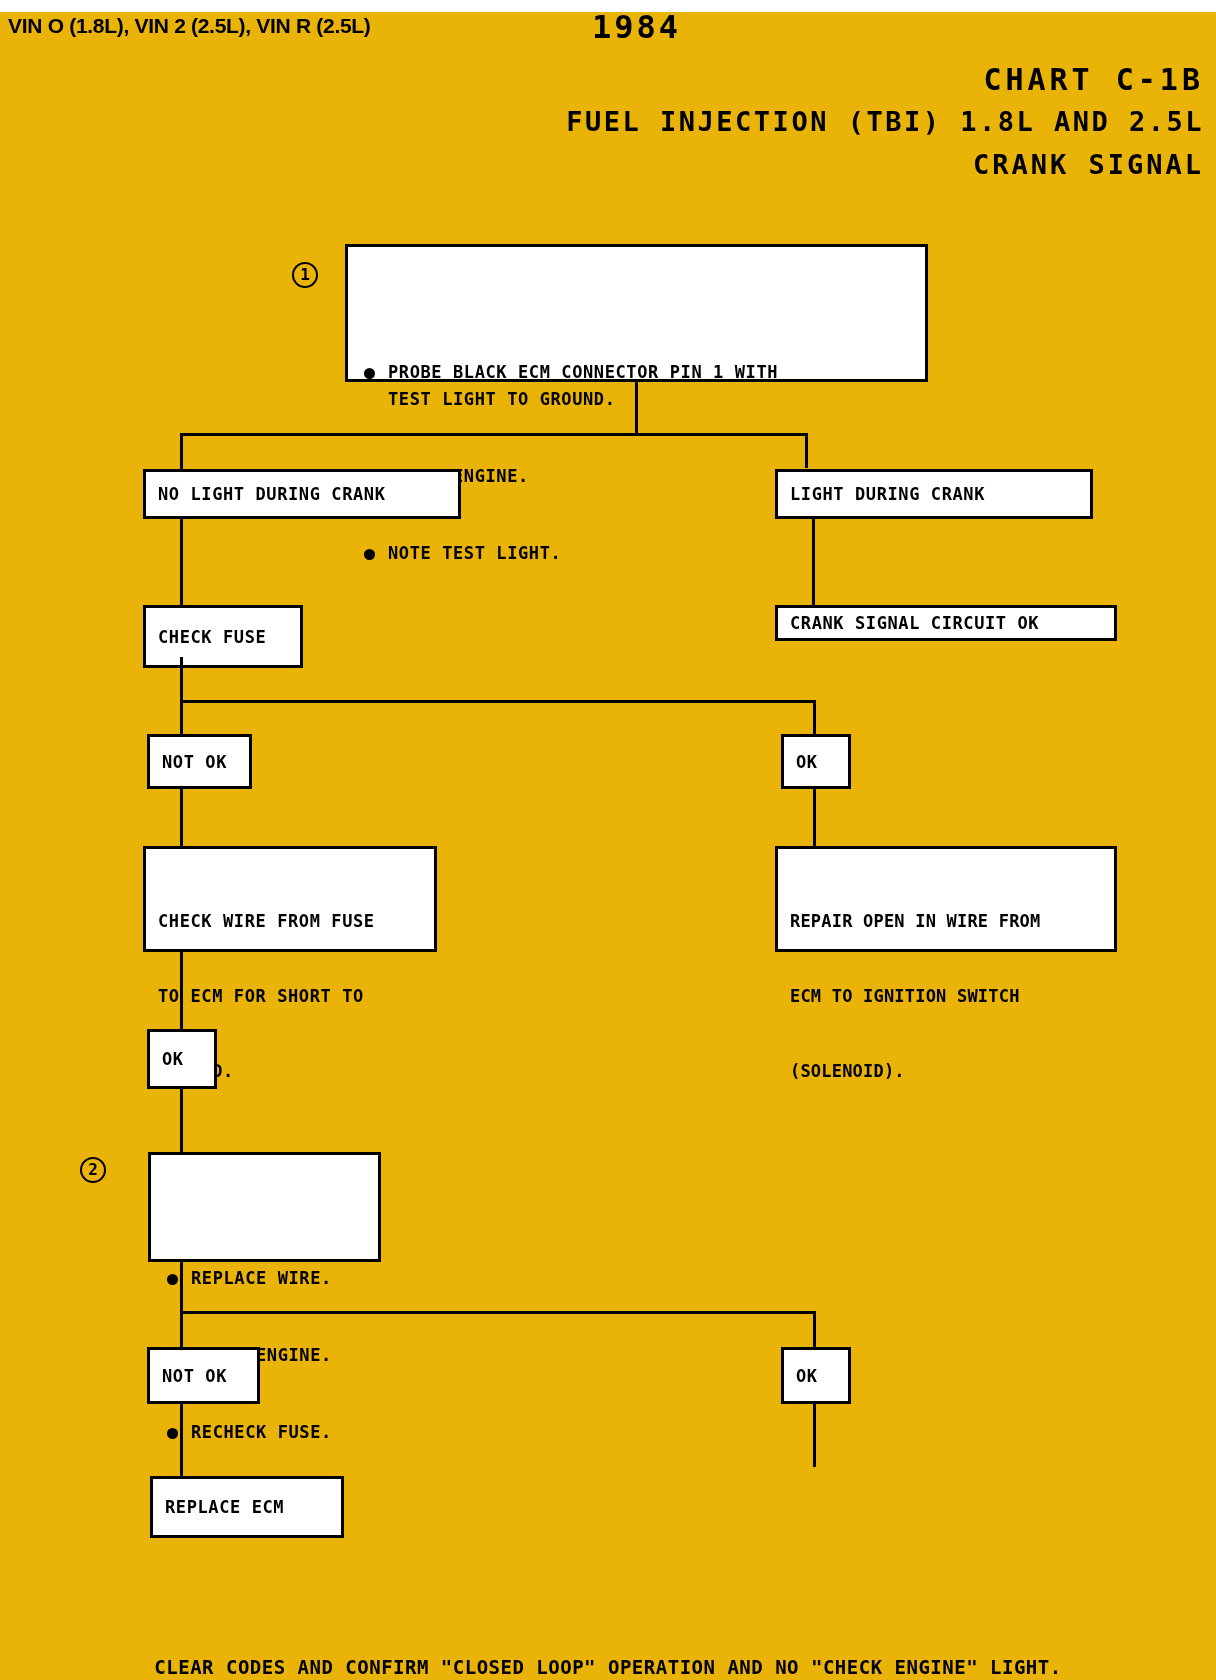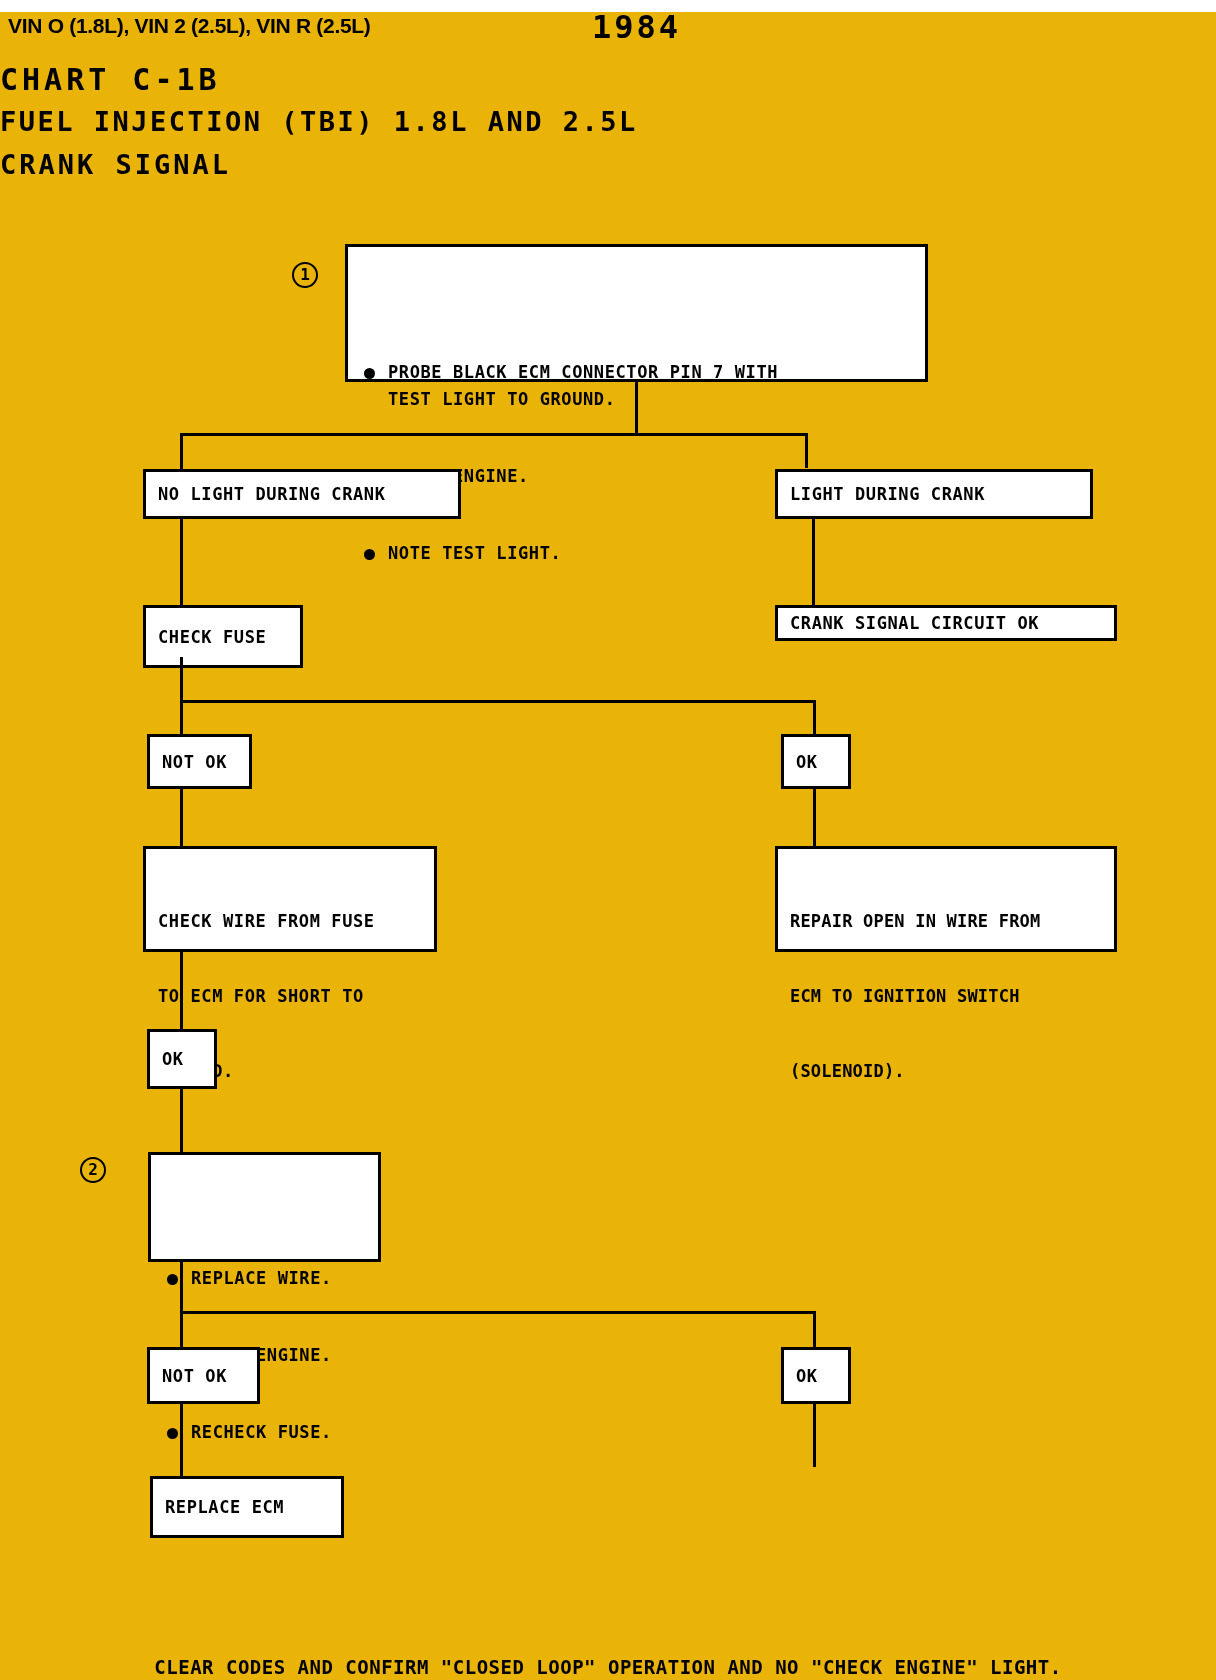--- a/index.html
+++ b/index.html
@@ -37,21 +37,21 @@
     font-family: "DejaVu Sans Mono", monospace;
     font-size: 32px;
     font-weight: 700;
     letter-spacing: 3px;
   }
   .title-block {
     position: absolute;
     left: 0;
     top: 48px;
     width: 1204px;
-    text-align: left;
+    text-align: right;
   }
   .title-l1 {
     font-family: "DejaVu Sans Mono", monospace;
     font-size: 30px;
     font-weight: 700;
     letter-spacing: 4px;
     line-height: 40px;
   }
   .title-l2 {
     font-family: "DejaVu Sans Mono", monospace;
@@ -158,21 +158,21 @@
   <div class="title-block">
     <div class="title-l1">CHART C-1B</div>
     <div class="title-l2">FUEL INJECTION (TBI) 1.8L AND 2.5L</div>
     <div class="title-l3">CRANK SIGNAL</div>
   </div>
 
   <div class="step-circle" style="left:292px; top:250px;">1</div>
 
   <div class="node" style="left:345px; top:232px; width:583px; height:138px; padding-top:12px;">
     <ul class="bullet-list">
-      <li><span>PROBE BLACK ECM CONNECTOR PIN 7 WITH</span>
+      <li><span>PROBE BLACK ECM CONNECTOR PIN 1 WITH</span>
 <span>TEST LIGHT TO GROUND.</span></li>
       <li>CRANK ENGINE.</li>
       <li>NOTE TEST LIGHT.</li>
     </ul>
   </div>
 
   <div class="vline" style="left:635px; top:370px; height:53px;"></div>
   <div class="hline" style="left:180px; top:421px; width:628px;"></div>
   <div class="vline" style="left:180px; top:421px; height:57px;"></div>
   <div class="vline" style="left:805px; top:421px; height:35px;"></div>

